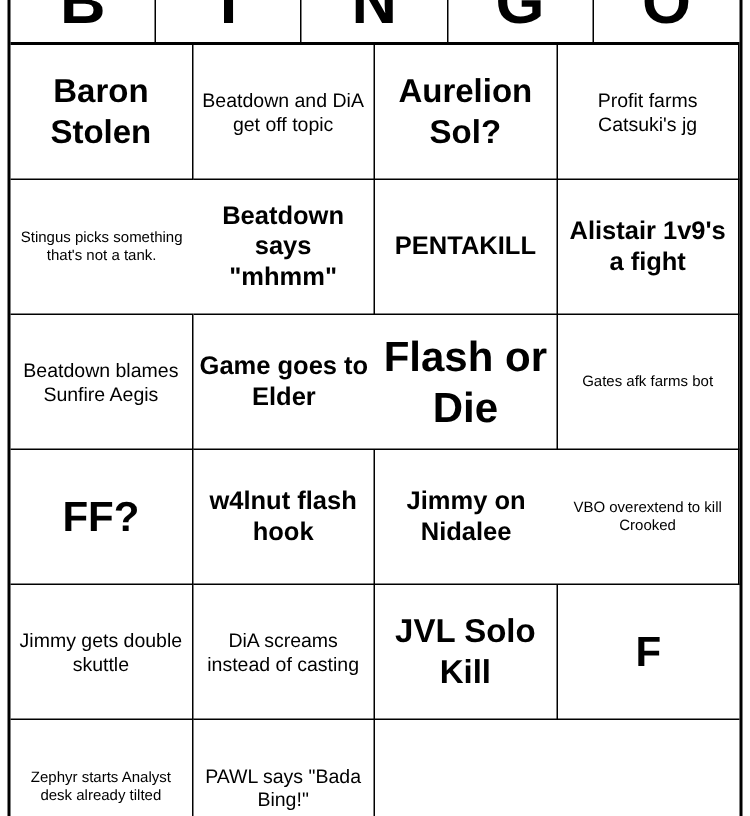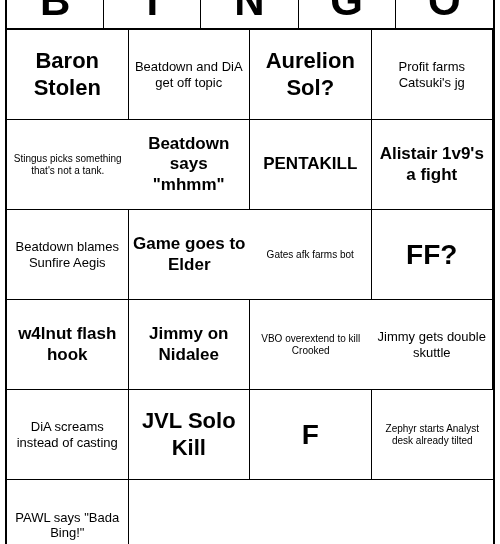--- a/index.html
+++ b/index.html
@@ -88,20 +88,21 @@
   <div class="bingo-cell large-text">Baron Stolen</div>
       <div class="bingo-cell">Beatdown and DiA get off topic</div>
       <div class="bingo-cell large-text">Aurelion Sol?</div>
       <div class="bingo-cell">Profit farms Catsuki's jg</div>
       <div class="bingo-cell small-text">Stingus picks something that's not a tank.</div>
       <div class="bingo-cell medium-text">Beatdown says "mhmm"</div>
       <div class="bingo-cell medium-text">PENTAKILL</div>
       <div class="bingo-cell medium-text">Alistair 1v9's a fight</div>
       <div class="bingo-cell">Beatdown blames Sunfire Aegis</div>
       <div class="bingo-cell medium-text">Game goes to Elder</div>
+      <div class="bingo-cell xl-text">Flash or Die</div>
       <div class="bingo-cell small-text">Gates afk farms bot</div>
       <div class="bingo-cell xl-text">FF?</div>
       <div class="bingo-cell medium-text">w4lnut flash hook</div>
       <div class="bingo-cell medium-text">Jimmy on Nidalee</div>
       <div class="bingo-cell small-text">VBO overextend to kill Crooked</div>
       <div class="bingo-cell">Jimmy gets double skuttle</div>
       <div class="bingo-cell">DiA screams instead of casting</div>
       <div class="bingo-cell large-text">JVL Solo Kill</div>
       <div class="bingo-cell xl-text">F</div>
       <div class="bingo-cell small-text">Zephyr starts Analyst desk already tilted</div>

